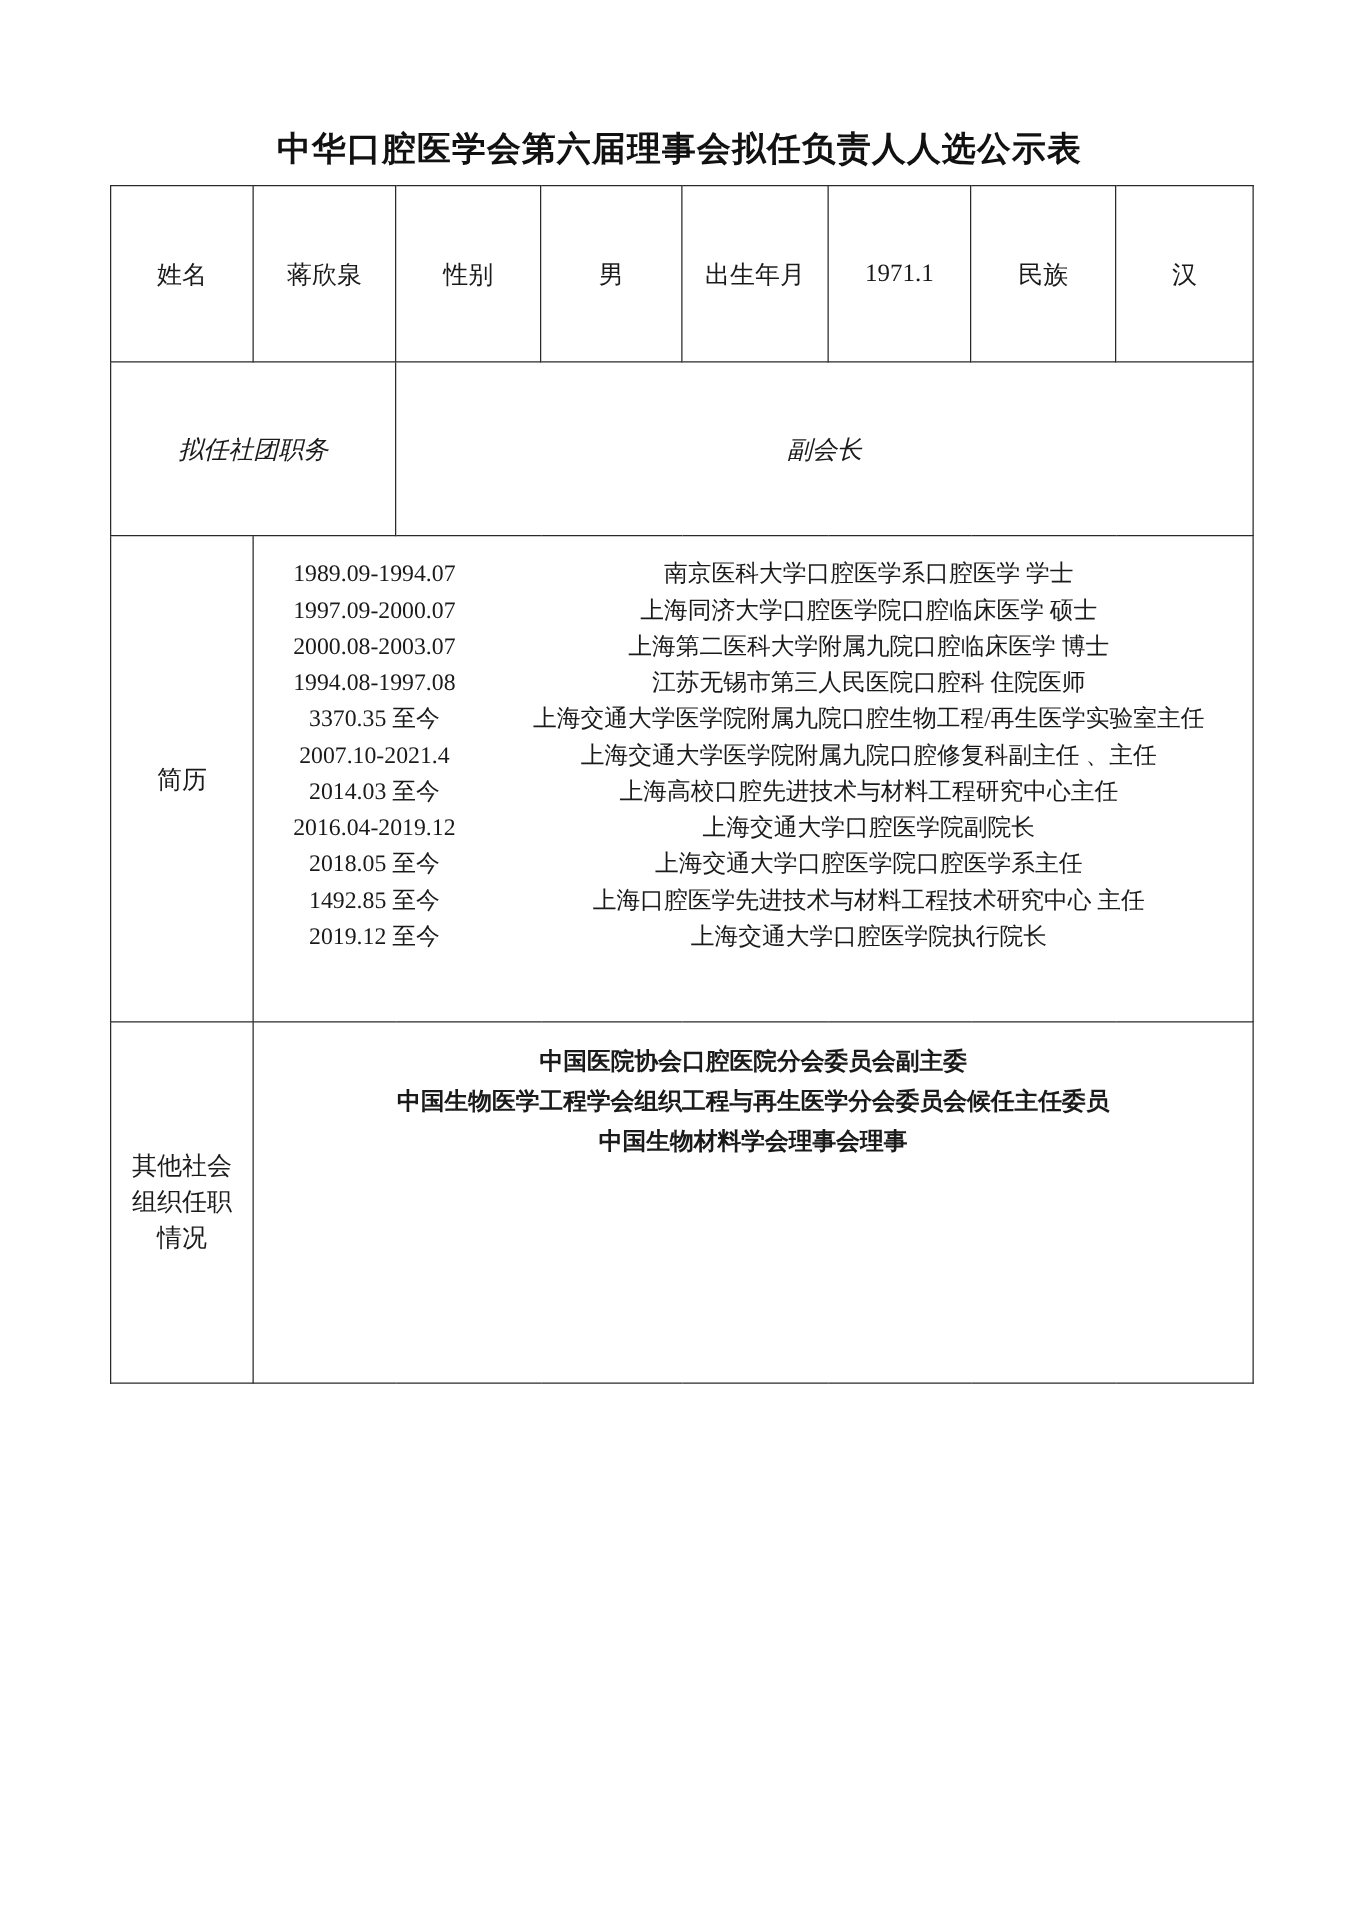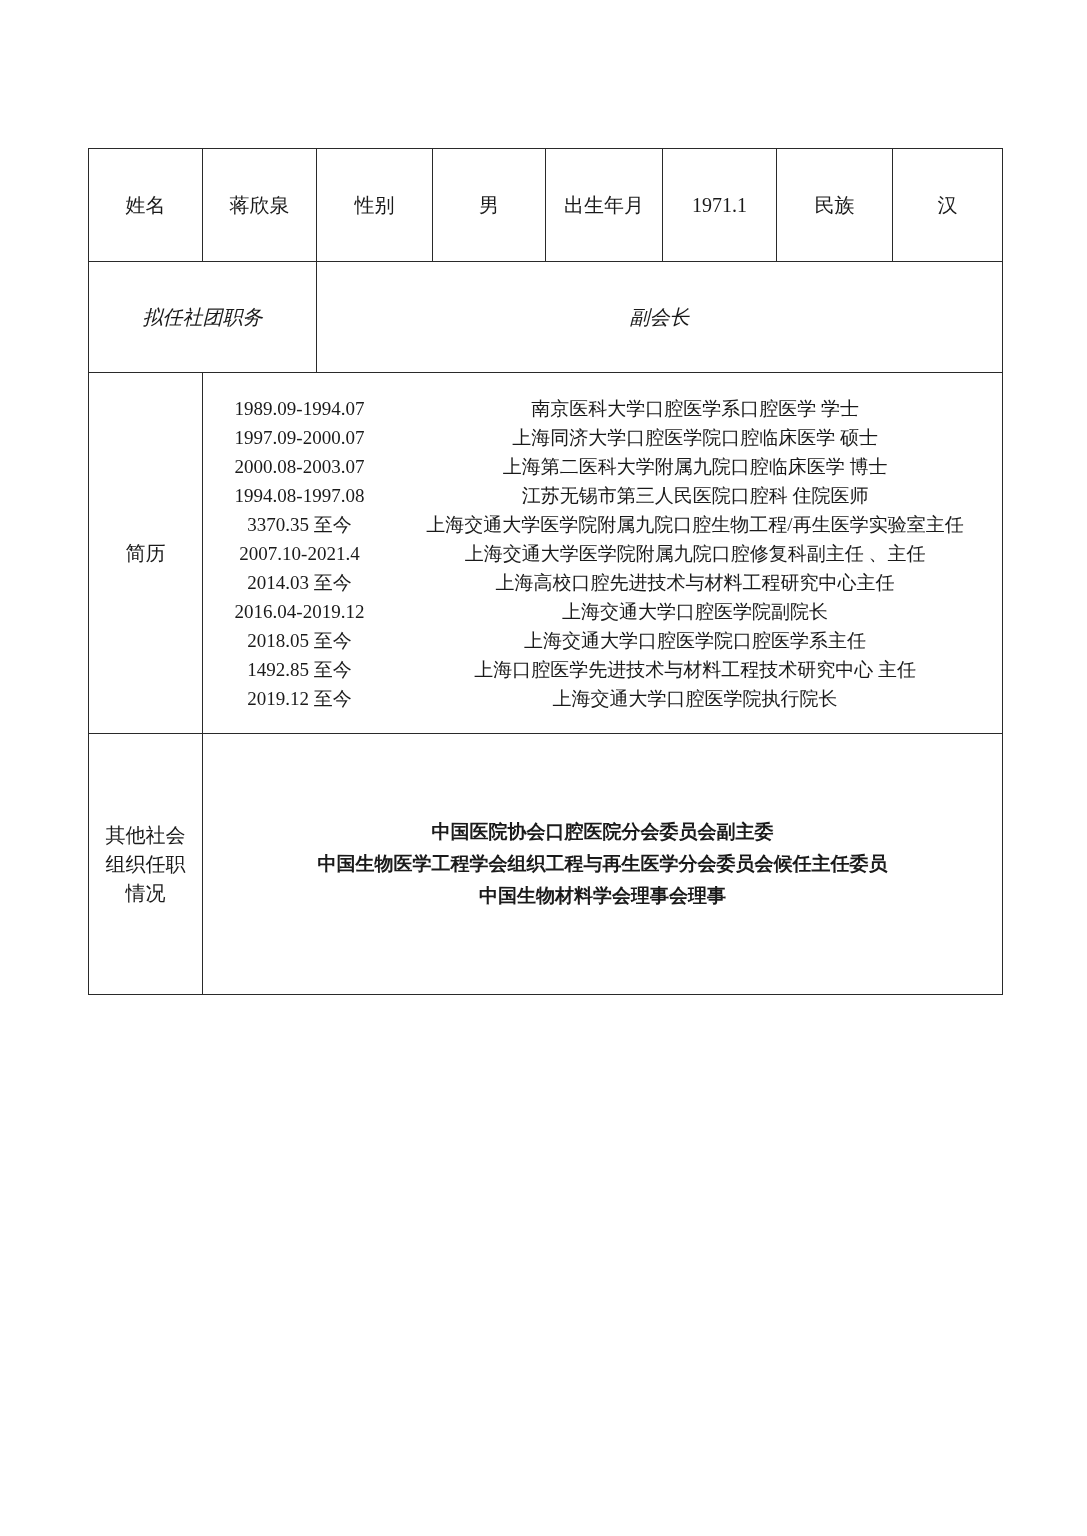--- a/index.html
+++ b/index.html
@@ -34,36 +34,36 @@
     width: 914px;
     border-collapse: collapse;
     table-layout: fixed;
     font-size: 20px;
     color: #1a1a1a;
   }
   table.form td {
     border: 1.5px solid #2a2a2a;
     text-align: center;
     vertical-align: middle;
-    padding: 2px 4px;
+    padding: 16px 4px;
     overflow: hidden;
   }
   .ml { white-space: pre-line; line-height: 1.45; }
   tr.r1 td, tr.r2 td { height: 108px; }
   tr.r3 td { height: 106px; font-style: italic; }
   tr.r4 td { height: 356px; }
   tr.r5 td { height: 256px; }
   td.content-cell {
     text-align: left;
     padding: 6px 8px 6px 10px;
   }
   .resume-list, .org-list {
     display: flex;
     flex-direction: column;
-    justify-content: center;
+    justify-content: flex-start;
     height: 100%;
     font-size: 19px;
   }
   .resume-row {
     display: flex;
     line-height: 29px;
     white-space: nowrap;
   }
   .resume-period {
     flex: 0 0 185px;
@@ -71,20 +71,21 @@
   }
   .resume-detail { flex: 1; }
   .org-row { line-height: 32px; white-space: nowrap; font-weight: bold; }
   .label-cell { font-size: 20px; }
 </style>
 </head>
 <body>
 
 <div class="page">
 
+  <div class="doc-title">中华口腔医学会第六届理事会拟任负责人人选公示表</div>
 
   <table class="form">
     <colgroup>
       <col style="width:114px">
         <col style="width:114px">
         <col style="width:116px">
         <col style="width:113px">
       <col style="width:117px">
         <col style="width:114px">
         <col style="width:116px">

